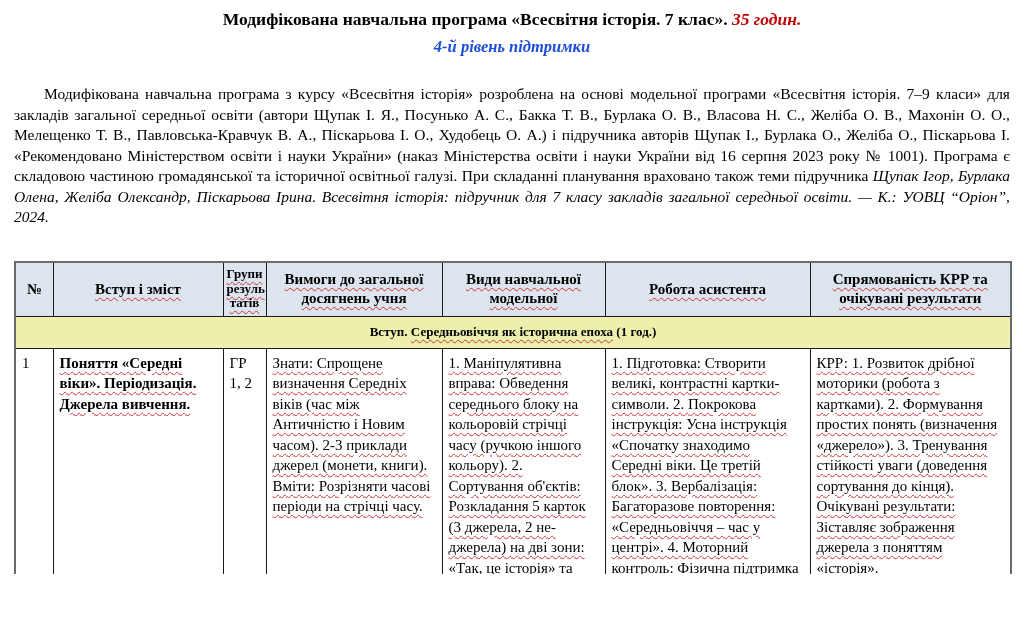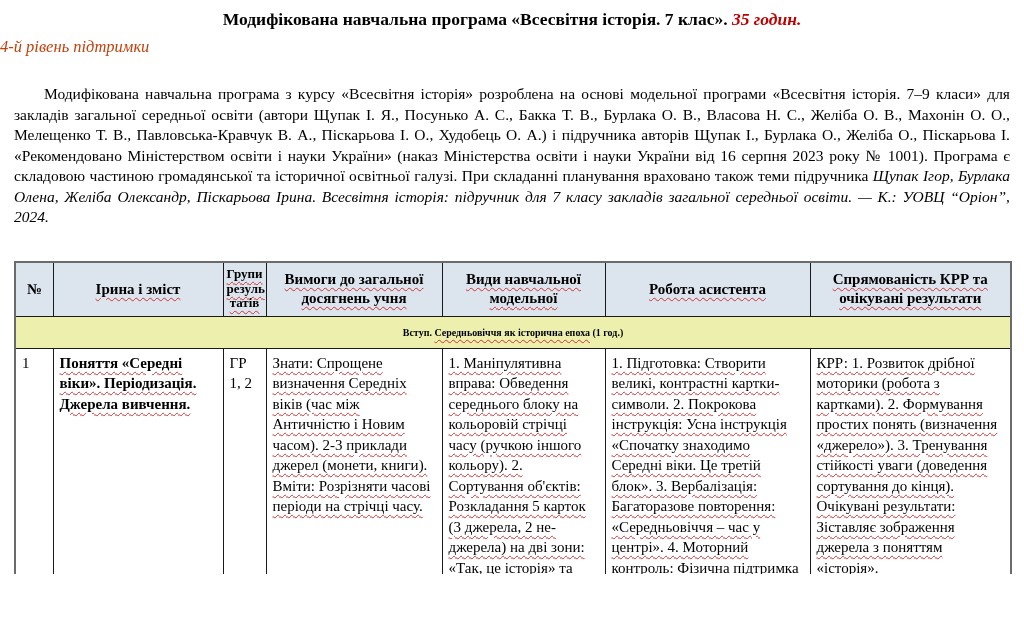--- a/index.html
+++ b/index.html
@@ -1,37 +1,37 @@
 <!DOCTYPE html>
 <html><head>
 <meta charset="utf-8">
 <style>
   html,body{margin:0;padding:0;background:#fff;}
   #page{position:relative;width:1024px;height:574px;overflow:hidden;
         font-family:"Liberation Serif", serif;color:#000;background:#fff;}
 
   .title-line{ text-align:center; font-weight:bold; font-size:17.5px; margin:9px 10px 0 10px; }
   .hours{ color:#c00000; font-style:italic; }
-  .subtitle{ text-align:left; font-weight:normal; font-style:italic; font-size:16.5px;
-             color:#c2410c; margin-top:7px; }
+  .subtitle{ text-align:center; font-weight:bold; font-style:italic; font-size:16.5px;
+             color:#1d4ed8; margin-top:7px; }
 
   .intro{ margin:27px 14px 0 14px; font-size:15.5px; line-height:20.5px;
           text-align:justify; text-indent:30px; }
   .intro .it{ font-style:italic; }
 
   table.program{ border-collapse:collapse; table-layout:fixed;
                  width:996px; margin:33px 14px 0 14px;
                  border:2px solid #6b6b6b; }
   table.program th, table.program td{ border:1px solid #1a1a1a; overflow:hidden; }
 
   th{ background:#dce4ee; font-weight:bold; font-size:15px; text-align:center;
       vertical-align:middle; padding:2px 3px; height:49px; line-height:1.25; }
   th.col-groups{ font-size:13px; line-height:1.15; }
 
-  tr.section-row td{ background:#edf0ad; font-weight:bold; font-size:10px;
+  tr.section-row td{ background:#edf0ad; font-weight:bold; font-size:13px;
                      text-align:center; height:29px; padding:1px 2px;margin-left:28px; }
 
   tr.content-row td{ vertical-align:top; text-align:left; padding:4px 6px 4px 6px;
                      font-size:15px; line-height:20.5px; height:293px; }
   td.cell-num{ text-align:center; }
   td.cell-topic{ font-weight:bold; }
   td.cell-groups{ text-align:center; padding-left:2px; padding-right:2px; }
 
   .sq{ text-decoration-line:underline; text-decoration-style:wavy;
        text-decoration-color:#cc3333; text-decoration-thickness:1px;
@@ -64,21 +64,21 @@
       <col style="width:176px">
         <col style="width:163px">
         <col style="width:205px">
       <col style="width:201px">
     </colgroup>
     <thead>
       <tr>
         <th>
           <span>№</span></th>
         <th>
-          <span class="sq">Ірина і зміст</span></th>
+          <span class="sq">Вступ і зміст</span></th>
         <th class="col-groups">
           <span class="sq">Групи резуль татів</span></th>
         <th>
           <span class="sq">Вимоги до загальної досягнень учня</span></th>
         <th>
           <span class="sq">Види навчальної модельної</span></th>
         <th>
           <span class="sq">Робота асистента</span></th>
         <th>
           <span class="sq">Спрямованість КРР та очікувані результати</span></th>

